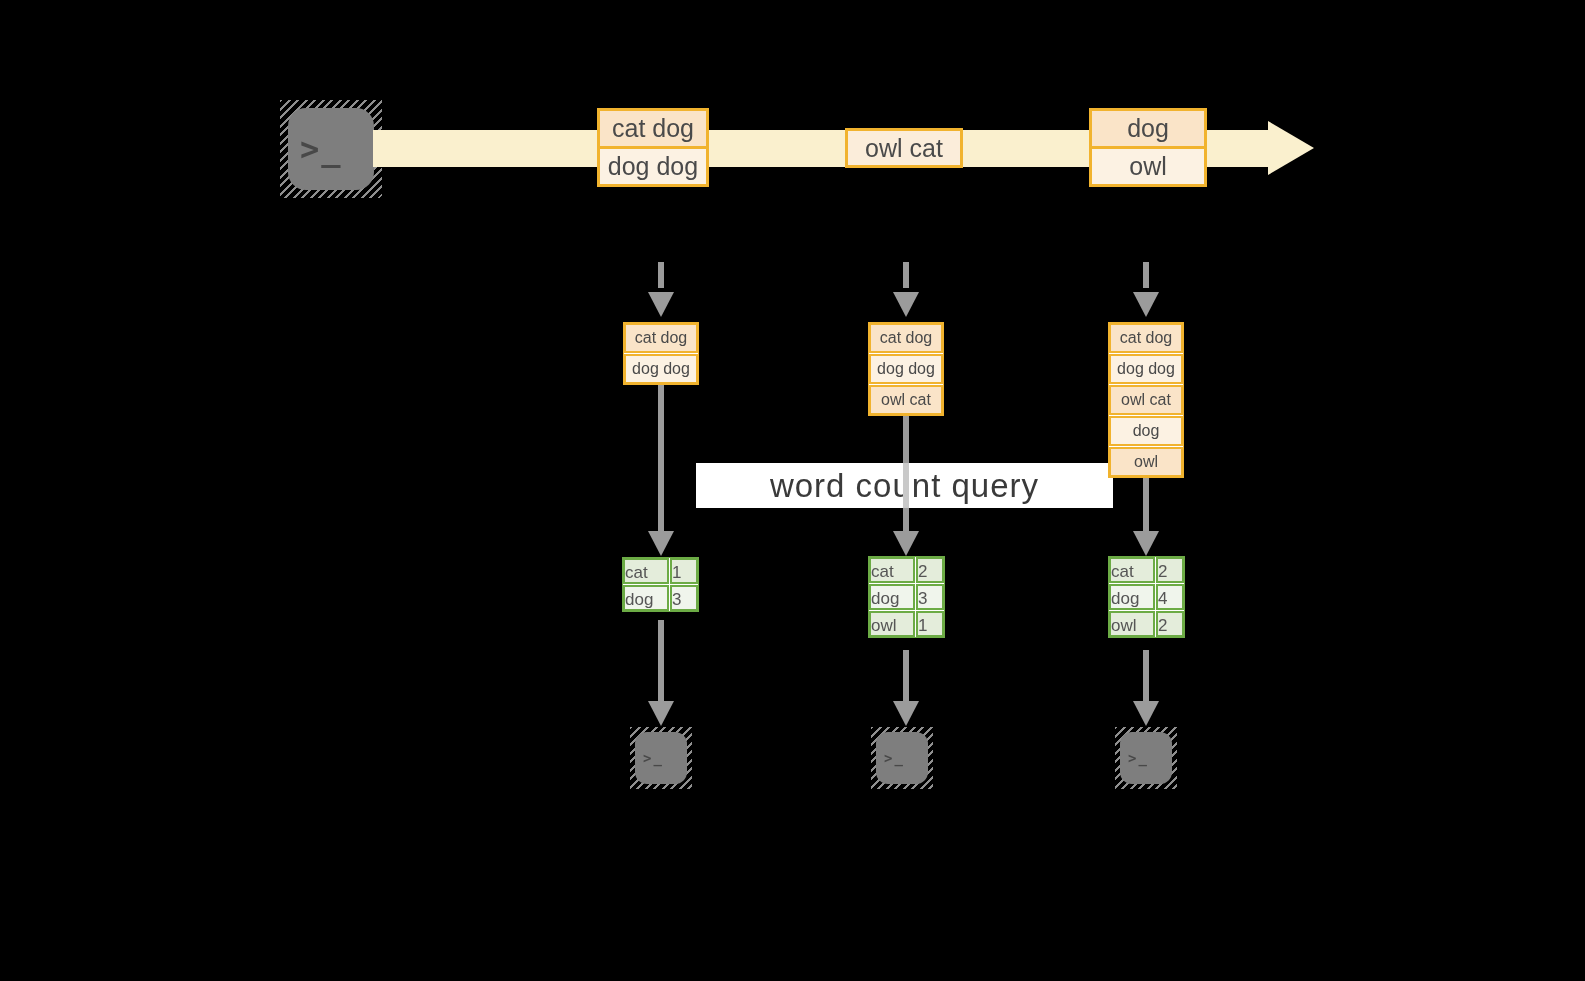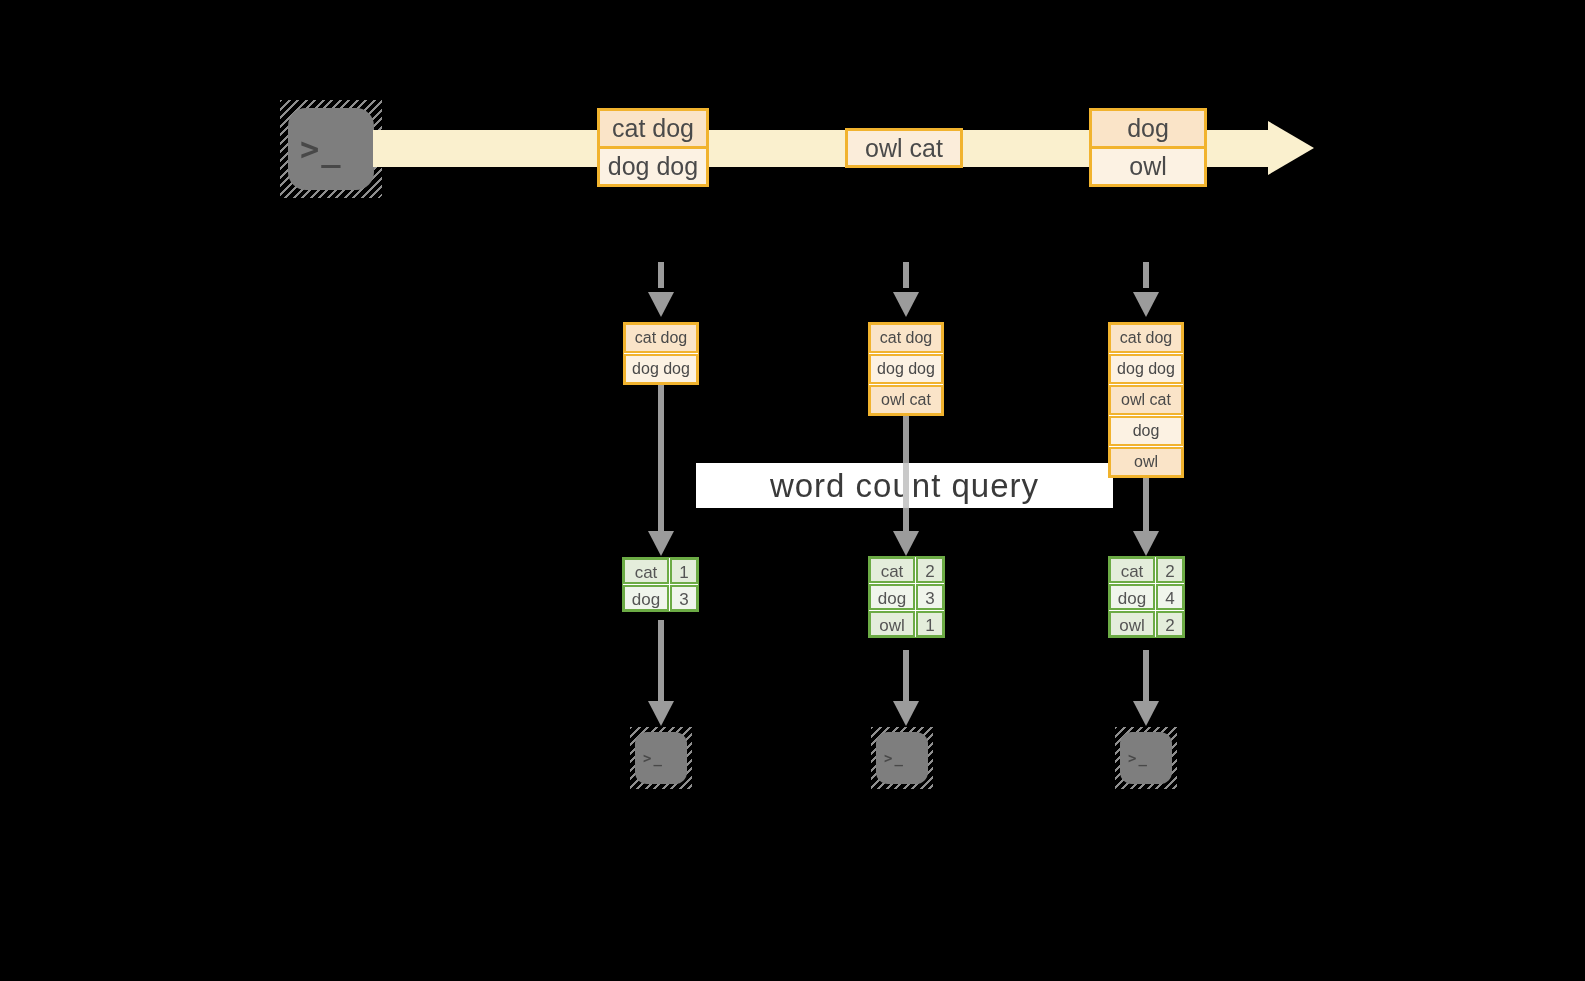--- a/index.html
+++ b/index.html
@@ -55,21 +55,21 @@
   .f-gdark{background:var(--green_dark,#e4eddb);}
   .f-glight{background:var(--green_light,#f0f5ec);}
 
   
   .ctable{
     border:1px solid var(--green,#6cab45);background:#fff;z-index:7;
     display:inline-grid;grid-template-columns:46px 28px;gap:1px;box-sizing:content-box;
   }
   .ctable .cell{
     border:2px solid var(--green,#6cab45);height:26px;line-height:26px;
-    text-align:center;font-size:17px;color:var(--count_text,#555);box-sizing:border-box;width:100%;
+    font-size:17px;color:var(--count_text,#555);box-sizing:border-box;width:100%;
   }
 
   
   .stem{width:6px;background:var(--arrow,#9b9b9b);z-index:2;}
   .dash{width:6px;height:26px;background:var(--arrow,#9b9b9b);z-index:2;}
   .head-down{
     width:0;height:0;z-index:2;
     border-left:13px solid transparent;border-right:13px solid transparent;
     border-top:25px solid var(--arrow,#9b9b9b);
   }

